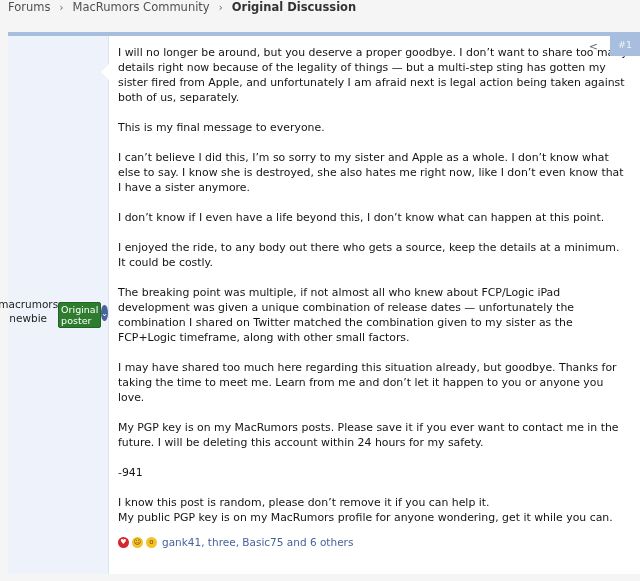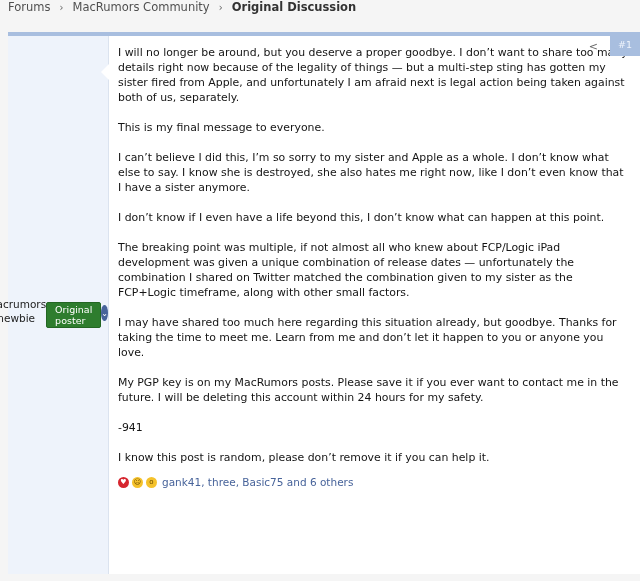--- a/index.html
+++ b/index.html
@@ -35,21 +35,21 @@
     display: flex; align-items: center; justify-content: center;
     font-family: "Liberation Sans", sans-serif; font-size: 21px;
   }
   .username {
     margin-top: 6px; font-weight: bold; color: #47639a;
     font-size: 16px; text-align: center; line-height: 14px;
   }
   .user-title { font-size: 10.5px; color: #222; text-align: center; line-height: 14px; margin-top: 4px; }
   .op-badge {
     margin-top: 12px; background: #2e7d2e; color: #fff;
-    font-size: 9.5px; padding: 1px 8px; border-radius: 2px;
+    font-size: 9.5px; padding: 1px 2px; border-radius: 2px;
     border: 1px solid #236623;
   }
   .expand-btn {
     margin-top: 8px; width: 16px; height: 16px; border-radius: 50%;
     background: #47639a; color: #fff; font-size: 8px;
     display: flex; align-items: center; justify-content: center;
   }
   .arrow {
     position: absolute; right: -1px; top: 28px;
     width: 0; height: 0;
@@ -107,26 +107,28 @@
     <div class="post-actions">
       <span class="share-icon">&lt;</span>
       <span class="post-number">#1</span>
     </div>
 
     <div class="body">
       <p>I will no longer be around, but you deserve a proper goodbye. I don’t want to share too many details right now because of the legality of things — but a multi-step sting has gotten my sister fired from Apple, and unfortunately I am afraid next is legal action being taken against both of us, separately.</p>
       <p>This is my final message to everyone.</p>
       <p>I can’t believe I did this, I’m so sorry to my sister and Apple as a whole. I don’t know what else to say. I know she is destroyed, she also hates me right now, like I don’t even know that I have a sister anymore.</p>
       <p>I don’t know if I even have a life beyond this, I don’t know what can happen at this point.</p>
+      <p>I enjoyed the ride, to any body out there who gets a source, keep the details at a minimum. It could be costly.</p>
       <p>The breaking point was multiple, if not almost all who knew about FCP/Logic iPad development was given a unique combination of release dates — unfortunately the combination I shared on Twitter matched the combination given to my sister as the FCP+Logic timeframe, along with other small factors.</p>
       <p>I may have shared too much here regarding this situation already, but goodbye. Thanks for taking the time to meet me. Learn from me and don’t let it happen to you or anyone you love.</p>
       <p>My PGP key is on my MacRumors posts. Please save it if you ever want to contact me in the future. I will be deleting this account within 24 hours for my safety.</p>
       <p>-941</p>
       <p>
         <span>I know this post is random, please don’t remove it if you can help it.</span><br>
+        <span>My public PGP key is on my MacRumors profile for anyone wondering, get it while you can.</span>
       </p>
     </div>
 
     <div class="reactions">
       <span class="react-icon react-heart">♥</span>
       <span class="react-icon react-sad">☹</span>
       <span class="react-icon react-wow">o</span>
       <a class="react-users">gank41, three, Basic75 and 6 others</a>
     </div>
   </div>

